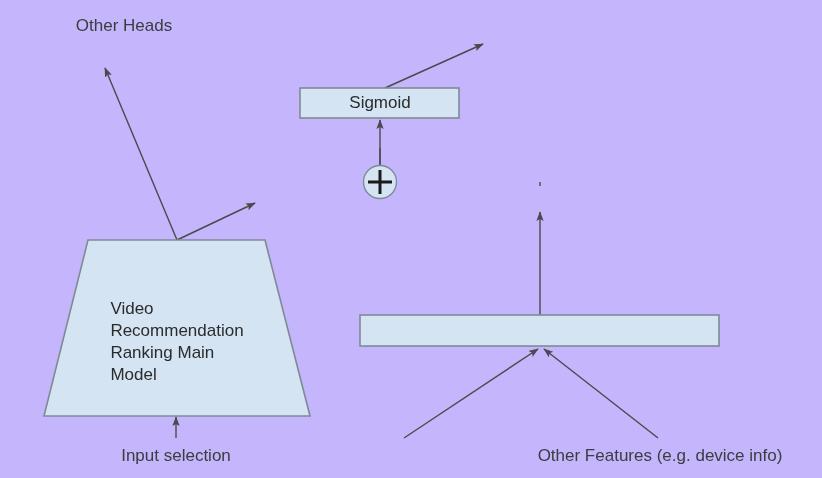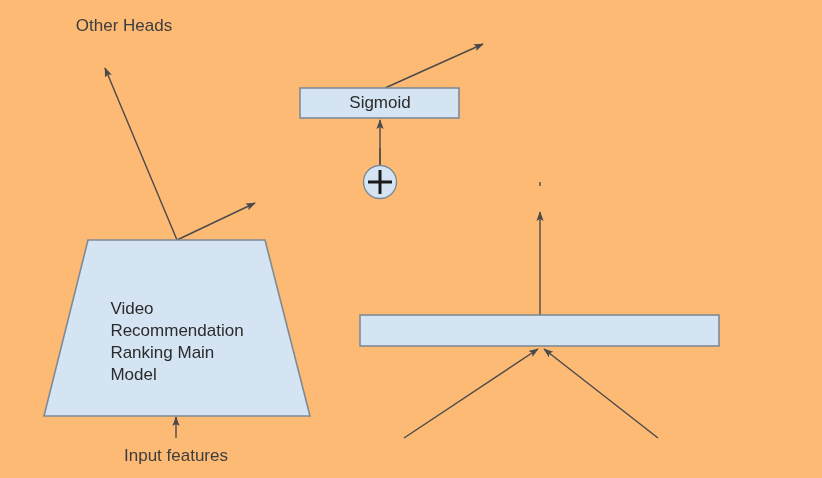--- a/index.html
+++ b/index.html
@@ -9,21 +9,21 @@
     background: #ffffff;
   }
   body {
     font-family: "Liberation Sans", sans-serif;
     -webkit-font-smoothing: antialiased;
   }
   #canvas {
     position: relative;
     width: 822px;
     height: 478px;
-    background: #fdba74;
+    background: #c4b5fd;
     overflow: hidden;
   }
   #diagram-svg {
     position: absolute;
     top: 0;
     left: 0;
     width: 822px;
     height: 478px;
   }
   .lbl {
@@ -104,17 +104,18 @@
 
 
   <div class="box-label" style="left:380px; top:92px;">Sigmoid</div>
 
   <div class="box-label multiline" style="left:177px; top:298px;">Video
 Recommendation
 Ranking Main
 Model</div>
 
 
-  <div class="lbl lbl-center" style="left:176px; top:444px;">Input features</div>
+  <div class="lbl lbl-center" style="left:176px; top:444px;">Input selection</div>
 
 
+  <div class="lbl lbl-center" style="left:660px; top:444px;">Other Features (e.g. device info)</div>
 
 </div>
 
 </body></html>

